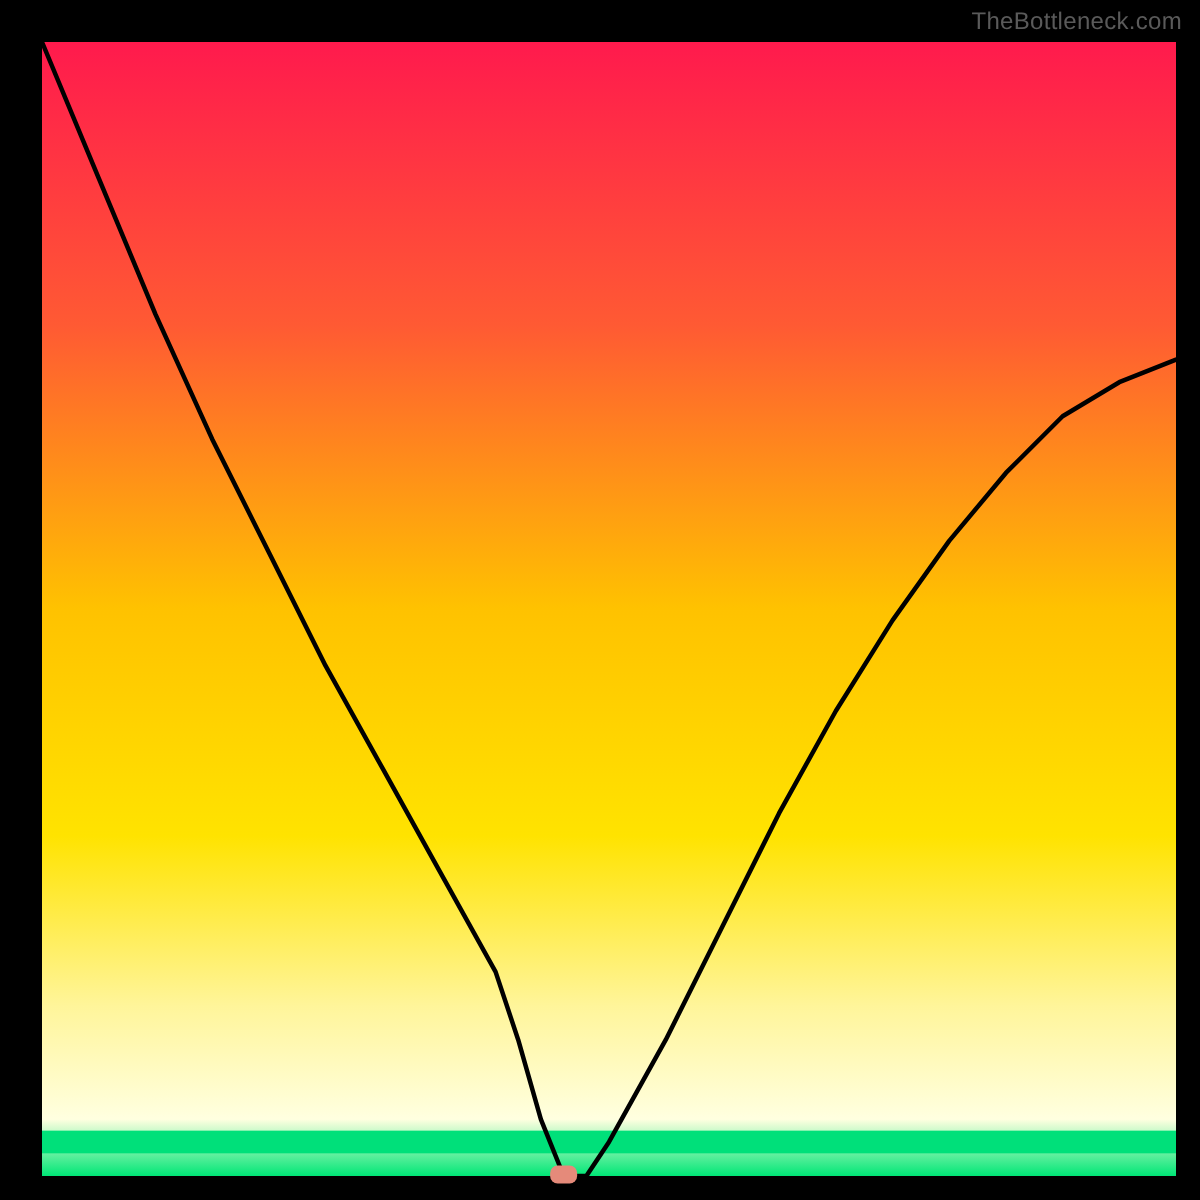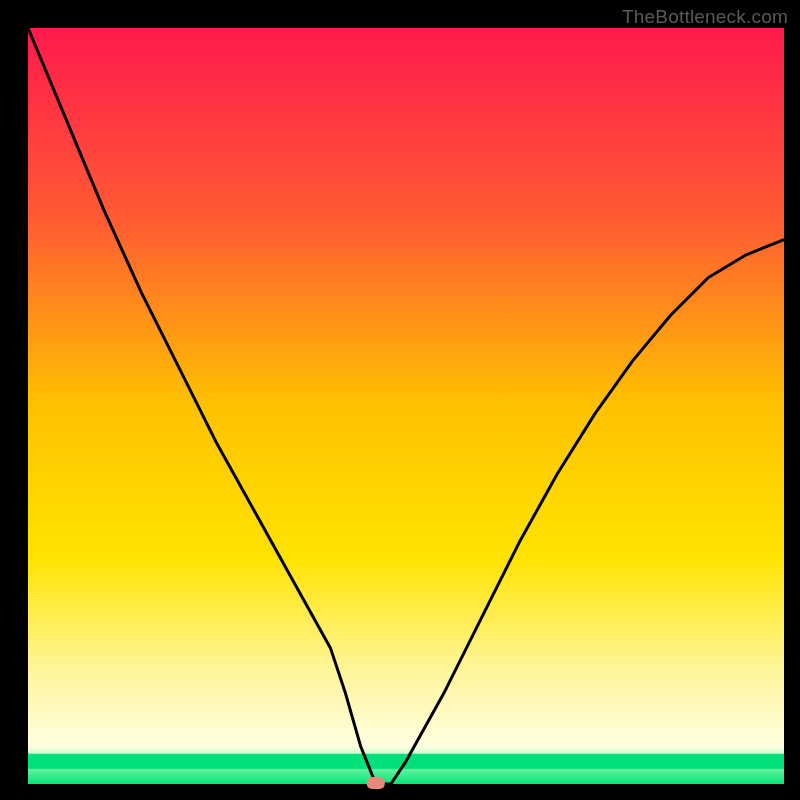--- a/index.html
+++ b/index.html
@@ -17,21 +17,21 @@
     height: 800px;
   }
   svg {
     display: block;
   }
   .watermark {
     position: absolute;
     top: 6px;
     right: 12px;
     color: #5a5a5a;
-    font-size: 19px;
+    font-size: 16px;
     font-weight: 500;
     letter-spacing: 0.2px;
     user-select: none;
   }
 </style>
 </head>
 <body>
 
 <div class="chart-wrap">
   <svg id="chart-svg" width="800" height="800" viewBox="0 0 800 800">

